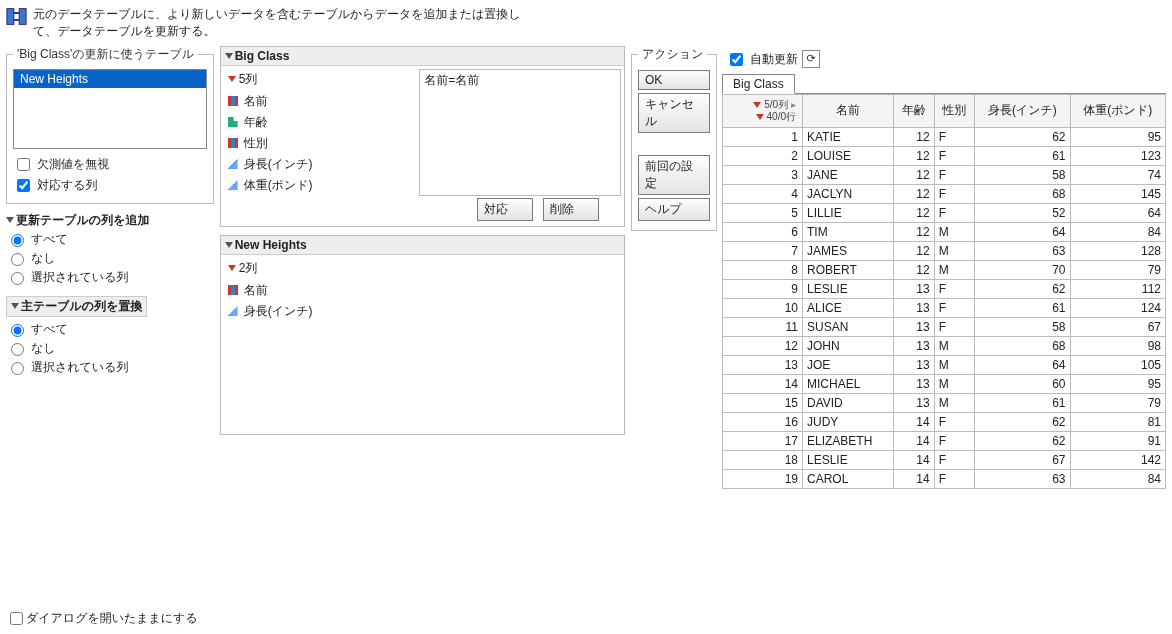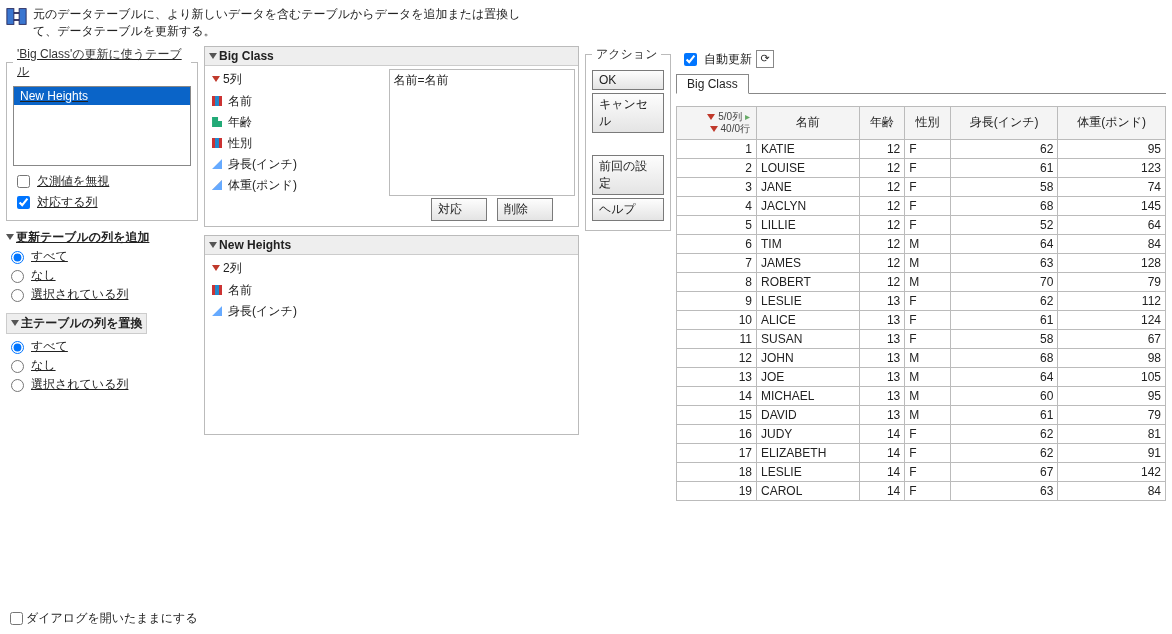--- a/index.html
+++ b/index.html
@@ -20,21 +20,21 @@
   .hdr-icon { width:21px; height:21px; flex:0 0 21px; }
   .hdr-text { font-size:12px; line-height:1.4; width:500px;}
 
   .tri { display:inline-block; width:0;height:0;border-left:4px solid transparent;border-right:4px solid transparent;border-top:6px solid #555;margin-right:2px;vertical-align:middle;}
   .tri-red { display:inline-block;width:0;height:0;border-left:4px solid transparent;border-right:4px solid transparent;border-top:6px solid #c0392b;margin-right:3px;vertical-align:middle;}
 
   fieldset { border:1px solid #bbb; margin:0; padding:4px 6px 6px 6px; }
   legend { padding:0 4px; color:#333; font-size:12px;}
 
   .main { display:flex; gap:6px; align-items:flex-start;}
-  .col-left { width:210px;text-decoration:underline; }
+  .col-left { width:210px; }
   .col-mid  { width:410px; }
   .col-actions { width:85px; }
   .col-preview { flex:1; }
 
   
   .lst { border:1px solid #888; height:80px; overflow:auto; background:#fff; margin-top:2px;}
   .lst-item { padding:2px 6px; background:#0a64c8; color:#fff; }
   .chk-row { margin-top:6px; }
   .chk-row label { display:flex; align-items:center; gap:4px; margin:2px 0;}
   .chk-row input { width:13px;height:13px; }
@@ -60,21 +60,21 @@
   .actions .btn { display:block; width:72px; margin:3px auto; }
 
   
   .prev-title { font-weight:bold; background:#eee; border:1px solid #ccc; padding:2px 6px; display:inline-block; margin-left:2px;}
   .prev-head { display:flex; align-items:center; gap:6px;}
   .auto-row { display:flex; align-items:flex-start; gap:4px; margin:4px 0 4px 4px;}
   .refresh { border:1px solid #888; width:18px;height:18px; display:flex;align-items:center;justify-content:center;font-size:11px;}
   .tabbar { border-bottom:1px solid #888; margin:2px 0 0 0;}
   .tab { display:inline-block; border:1px solid #888; border-bottom:1px solid #fff; background:#fff; padding:2px 10px; position:relative; top:1px;}
 
-  table.data { border-collapse:collapse; width:490px; font-size:12px;margin-top:12px; }
+  table.data { border-collapse:collapse; width:444px; font-size:12px; }
   table.data th, table.data td { border:1px solid #bbb; padding:2px 4px; white-space:nowrap;}
   table.data th { background:#f4f4f4; font-weight:normal; text-align:right;}
   table.data th.left { text-align:center; }
   table.data td.num { text-align:right; }
   table.data td.txt { text-align:left; }
   .corner { width:80px; }
   .corner-inner { font-size:10px; color:#444; line-height:1.2; padding:2px; }
 
   .col-icon { display:inline-block; width:10px;height:10px; margin-right:2px; vertical-align:middle;} 
   .ci-green { background:#2a7; clip-path:polygon(0 100%,100% 100%,100% 40%,60% 40%,60% 0,0 0);} 

